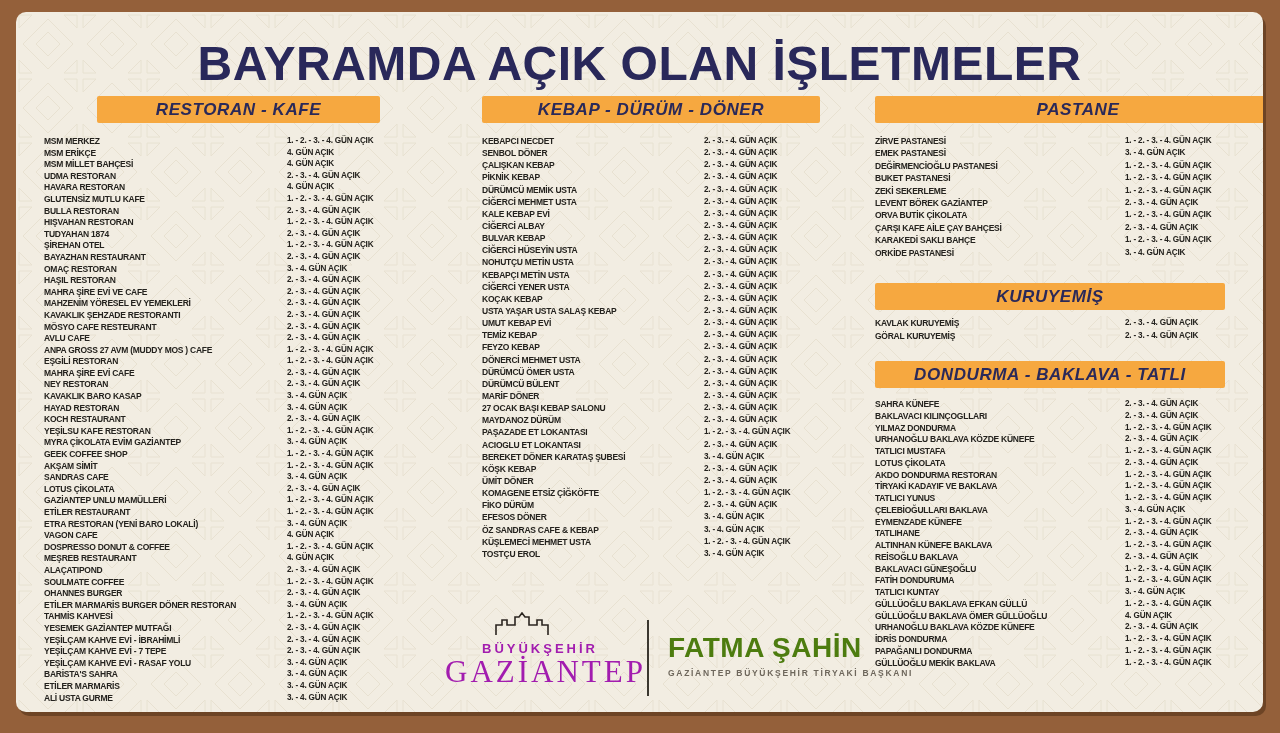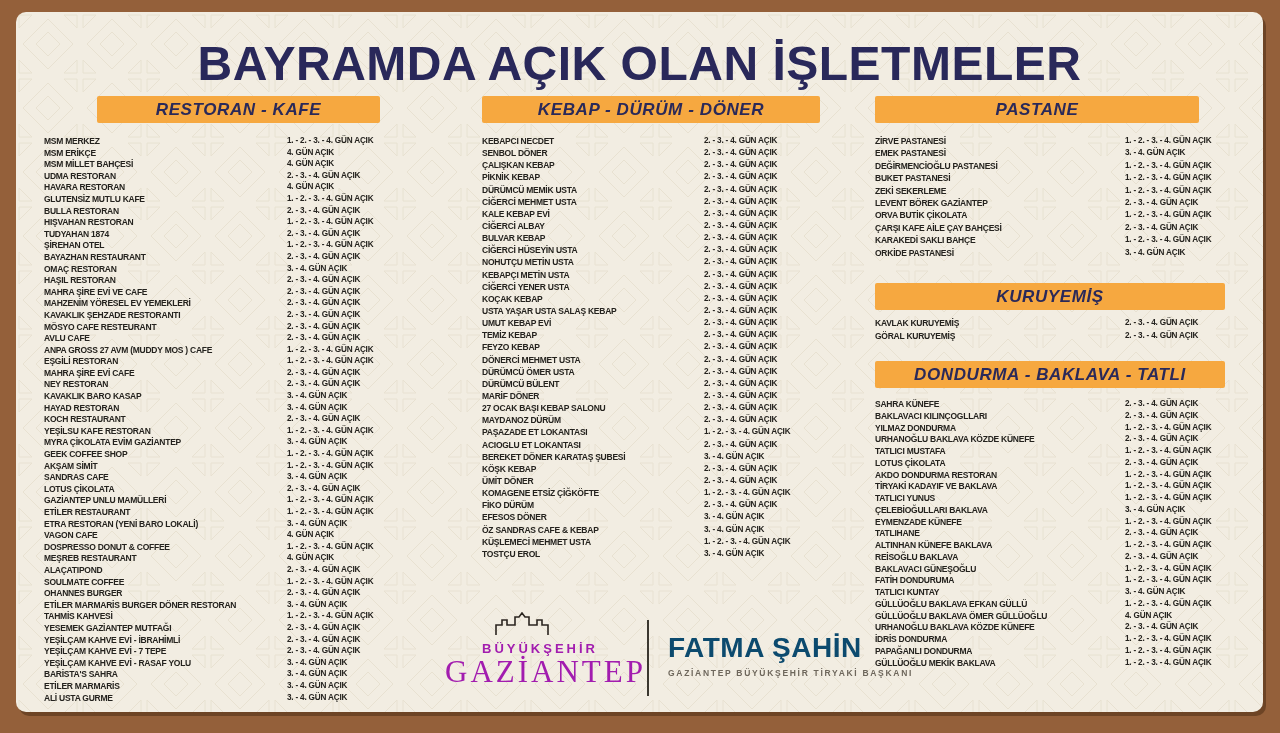--- a/index.html
+++ b/index.html
@@ -46,21 +46,21 @@
     font-size:13px;font-weight:bold;letter-spacing:3px;margin-top:1px;
   }
   .footer-logo .big{
     font-family:"Liberation Serif",serif;font-size:31px;letter-spacing:3px;margin-top:-2px;
   }
   .footer-divider{
     position:absolute;left:631px;top:608px;width:2px;height:76px;background:#3B372F;
   }
   .mayor{position:absolute;left:652px;top:620px;width:260px;}
   .mayor .name{
-    font-size:28px;font-weight:bold;color:#0c4a6e;letter-spacing:.5px;white-space:nowrap;
+    font-size:28px;font-weight:bold;color:#4d7c0f;letter-spacing:.5px;white-space:nowrap;
   }
   .mayor .role{
     font-size:8.5px;font-weight:bold;color:#6E675C;letter-spacing:1.7px;margin-top:4px;white-space:nowrap;
   }
 </style>
 </head>
 <body>
 
 <div class="card">
 
@@ -422,21 +422,21 @@
         </div>
         <div class="row" style="height: 12.15px;">
           <span class="nm">KÜŞLEMECİ MEHMET USTA</span>
           <span class="dy" style="left: 222px;">1. - 2. - 3. - 4. GÜN AÇIK</span>
         </div>
         <div class="row" style="height: 12.15px;">
           <span class="nm">TOSTÇU EROL</span>
           <span class="dy" style="left: 222px;">3. - 4. GÜN AÇIK</span>
         </div>
       </div>
-      <div class="bar" style="left: 859px; top: 84px; width: 324px;">
+      <div class="bar" style="left: 859px; top: 84px; width: 406px;">
         <span>PASTANE</span>
       </div>
       <div class="list" style="left: 859px; top: 124px;">
         <div class="row" style="height: 12.4px;">
           <span class="nm">ZİRVE PASTANESİ</span>
           <span class="dy" style="left: 250px;">1. - 2. - 3. - 4. GÜN AÇIK</span>
         </div>
         <div class="row" style="height: 12.4px;">
           <span class="nm">EMEK PASTANESİ</span>
           <span class="dy" style="left: 250px;">3. - 4. GÜN AÇIK</span>

